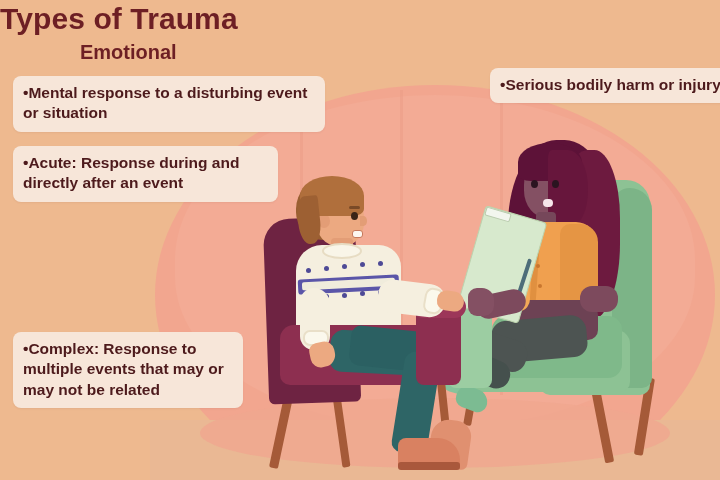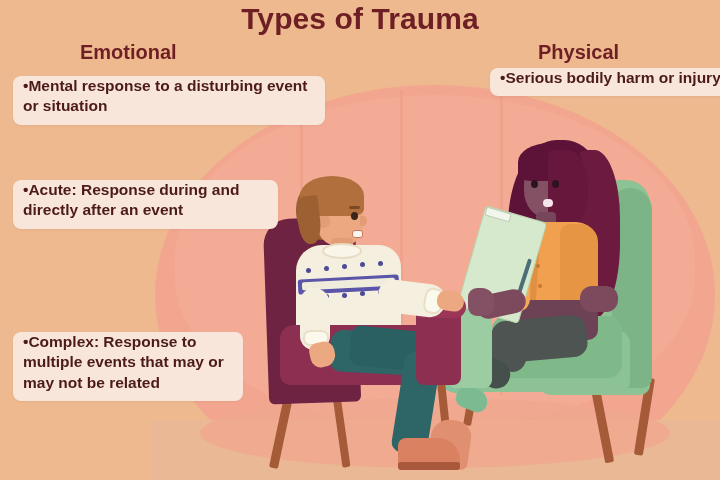--- a/index.html
+++ b/index.html
@@ -403,21 +403,20 @@
     position:absolute; left:456px; top:388px;
     width:32px; height:22px;
     background:#7cbb92; border-radius:12px 14px 10px 10px;
     transform:rotate(20deg);
   }
 
   
   .title{
     position:absolute;
     left:0; right:0; top:2px;
-    text-align:center;
     font-size:30px;
     font-weight:bold;
     color:#6d1f24;
     letter-spacing:.1px;
     z-index:30;
   }
   .col-head{
     position:absolute;
     top:41px;
     font-size:20px;
@@ -425,30 +424,30 @@
     color:#6d1f24;
     z-index:30;
   }
   .col-head.left{ left:80px; }
   .col-head.right{ left:538px; }
 
   .bubble{
     position:absolute;
     background:#f7e6d9;
     border-radius:8px;
-    padding:0 12px 8px 10px;
+    padding:7px 12px 8px 10px;
     font-size:15.5px;
     font-weight:bold;
     color:#4d1a1c;
     line-height:1.32;
     z-index:25;
     box-shadow:0 1px 2px rgba(120,70,50,.08);
   }
   .b1{ left:13px; top:76px;  width:312px; }
-  .b2{ left:13px; top:146px; width:265px;margin-top:34px; }
+  .b2{ left:13px; top:146px; width:265px; }
   .b3{ left:13px; top:212px; width:230px; }
   .b4{ left:13px; top:332px; width:230px; }
   .b5{ left:490px; top:68px; width:245px; }
 </style>
 </head>
 <body>
 
 <div id="poster">
 
   <div class="scene">
@@ -548,20 +547,19 @@
     <div class="chair-l-arm"></div>
     <div class="chair-l-arm-top"></div>
     <div class="m-arm"></div>
     <div class="m-cuff"></div>
     <div class="m-hand-r"></div>
   </div>
 
   <div class="title">Types of Trauma</div>
 
   <div class="col-head left">Emotional</div>
-  <div class="col-head right">Physical</div>
 
   <div class="bubble b1">•Mental response to a disturbing event or situation</div>
   <div class="bubble b2">•Acute: Response during and directly after an event</div>
   <div class="bubble b4">•Complex: Response to multiple events that may or may not be related</div>
   <div class="bubble b5">•Serious bodily harm or injury</div>
 
 </div>
 
 </body></html>

